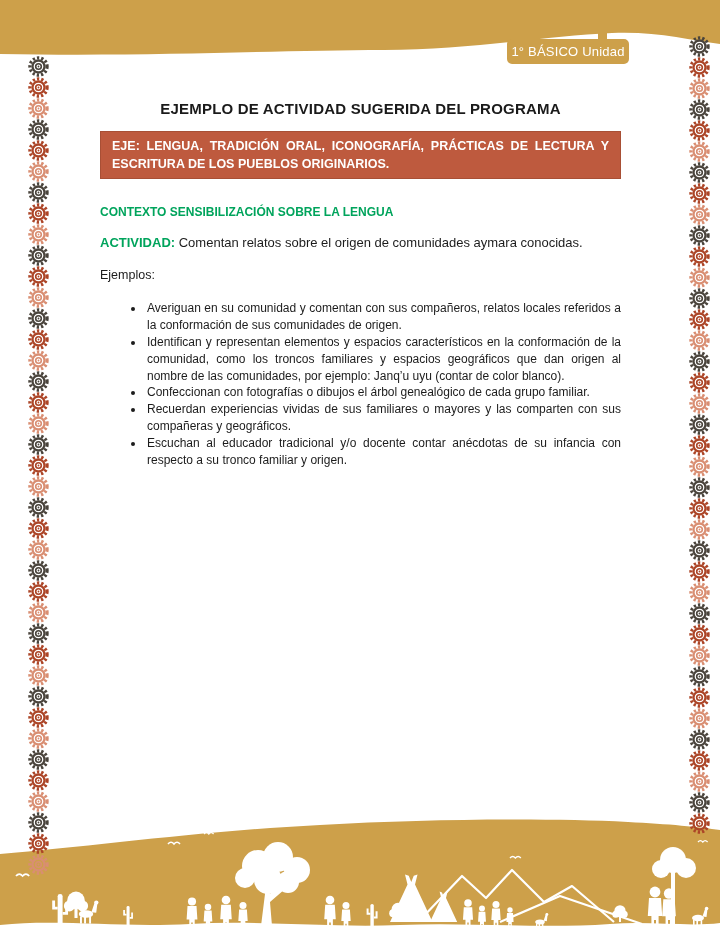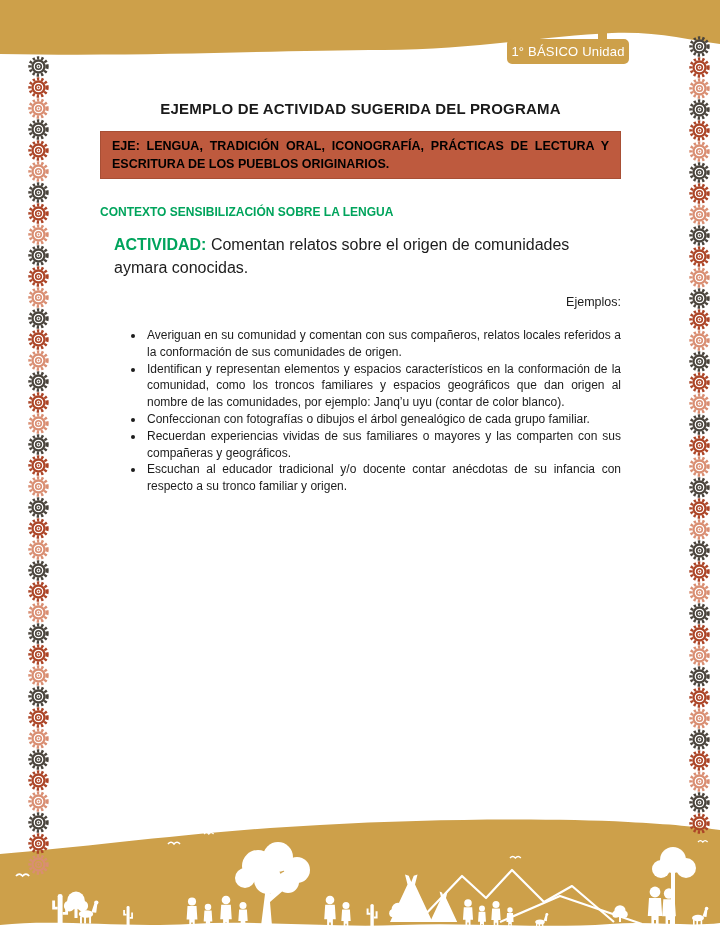--- a/index.html
+++ b/index.html
@@ -24,25 +24,25 @@
   
   .gear-border{position:absolute;width:21px;display:flex;flex-direction:column;z-index:3;}
   .gear-border.left{left:28px;top:56px;}
   .gear-border.right{left:689px;top:36px;}
   .gear{display:block;flex:0 0 auto;}
 
   
   .content{position:absolute;left:100px;top:90px;width:521px;z-index:4;}
   .doc-title{font-size:15px;font-weight:bold;text-align:center;letter-spacing:.2px;color:#1a1a1a;margin-top:10px;}
   .eje-box{margin-top:14px;background:var(--terracotta);border:1px solid var(--terracotta-border);
-    color:#000000;font-weight:bold;font-size:12.5px;line-height:1.45;padding:5px 11px;text-align:justify;}
+    color:#ffffff;font-weight:bold;font-size:12.5px;line-height:1.45;padding:5px 11px;text-align:justify;}
   .contexto{margin-top:26px;color:var(--green);font-weight:bold;font-size:12px;}
-  .actividad{margin-top:15px;font-size:16px;line-height:1.4;margin-left:14px;}
+  .actividad{margin-top:15px;font-size:13px;line-height:1.4;}
   .actividad .label{color:var(--green);font-weight:bold;}
-  .ejemplos{margin-top:16px;font-size:12.5px;text-align:right;}
+  .ejemplos{margin-top:16px;font-size:12.5px;}
   ul.examples{margin-top:18px;padding-left:45px;font-size:12px;line-height:1.4;}
   ul.examples li{text-align:justify;padding-left:2px;}
   ul.examples .b{font-weight:normal;}
 
   
   .bottom-band{position:absolute;left:0;top:818px;width:720px;height:114px;z-index:2;}
 </style>
 </head>
 <body>
 

